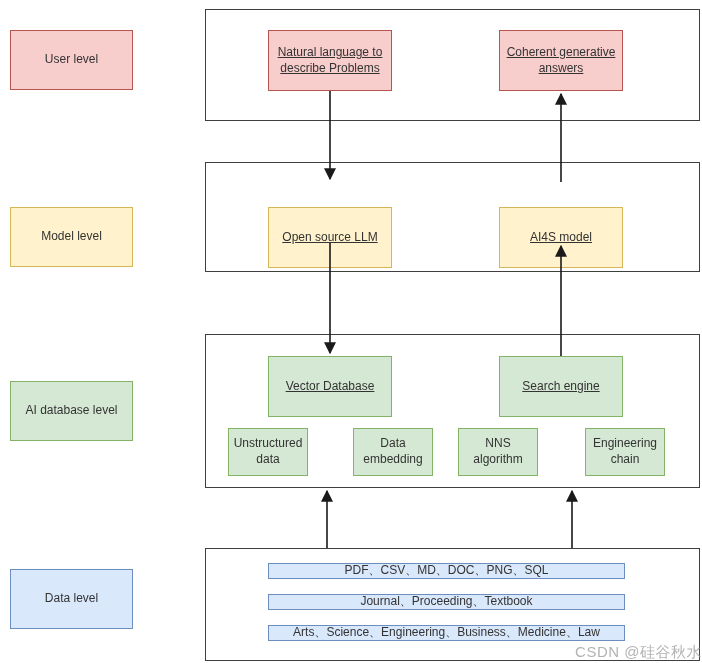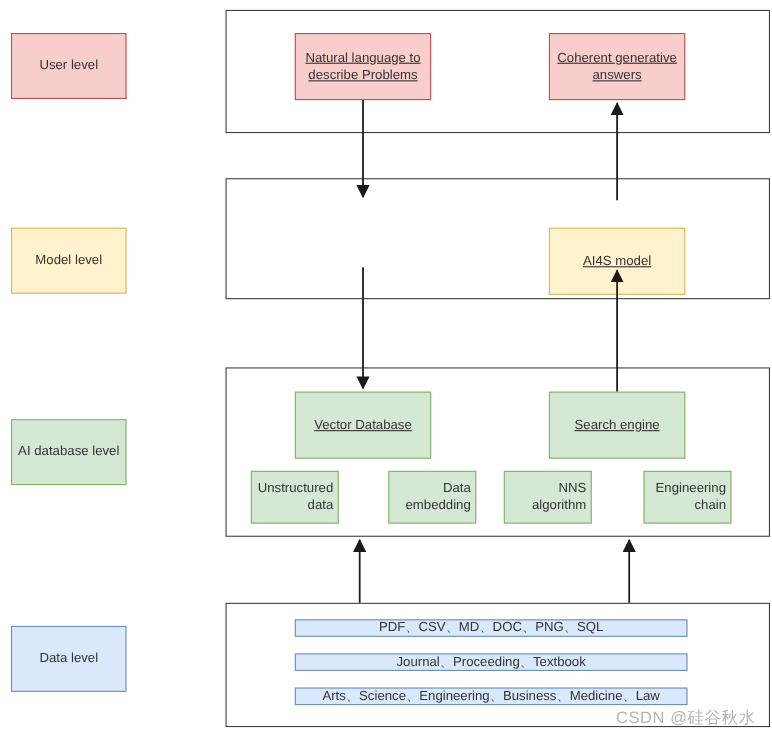--- a/index.html
+++ b/index.html
@@ -15,35 +15,35 @@
   html,body{margin:0;padding:0;background:#ffffff;}
   .canvas{
     position:relative;width:702px;height:663px;background:#ffffff;overflow:hidden;
     font-family:"Liberation Sans","DejaVu Sans",sans-serif;color:var(--text);
   }
   .box{
     position:absolute;box-sizing:border-box;
     display:flex;align-items:center;justify-content:center;text-align:center;
     font-size:12px;line-height:1.3;padding:2px 4px;
   }
-  .level-label{left:10px;width:105px;height:60px;}
+  .level-label{left:10px;width:123px;height:60px;}
   .lv-user{background:var(--user-fill);border:1px solid var(--user-stroke);}
   .lv-model{background:var(--model-fill);border:1px solid var(--model-stroke);margin-top:25px;}
-  .lv-db{background:var(--db-fill);border:1px solid var(--db-stroke);text-align:right;}
+  .lv-db{background:var(--db-fill);border:1px solid var(--db-stroke);}
   .lv-data{background:var(--data-fill);border:1px solid var(--data-stroke);}
   .container-frame{
     position:absolute;box-sizing:border-box;left:205px;width:495px;
     border:1.4px solid var(--container-stroke);background:#ffffff;
   }
   .node{width:124px;height:61px;text-decoration:underline;}
   .subnode{width:80px;height:48px;top:428px;}
   .bar{left:268px;width:357px;height:16px;font-size:12px;}
   .arrow-layer{position:absolute;left:0;top:0;pointer-events:none;}
   .watermark{
-    position:absolute;right:15px;bottom:1px;font-size:15px;
+    position:absolute;right:0;bottom:1px;font-size:15px;
     color:var(--watermark);opacity:.85;letter-spacing:.5px;z-index:10;margin-left:17px;
   }
 </style>
 </head>
 <body>
 
 <div class="canvas">
 
   <div class="box level-label lv-user" style="top:30px">User level</div>
   <div class="box level-label lv-model" style="top:182px">Model level</div>
@@ -51,20 +51,21 @@
   <div class="box level-label lv-data" style="top:569px">Data level</div>
 
   <div class="container-frame" style="top:9px;height:112px"></div>
   <div class="container-frame" style="top:162px;height:110px"></div>
   <div class="container-frame" style="top:334px;height:154px"></div>
   <div class="container-frame" style="top:548px;height:113px"></div>
 
   <div class="box node lv-user" style="left:268px;top:30px">Natural language to describe Problems</div>
   <div class="box node lv-user" style="left:499px;top:30px">Coherent generative answers</div>
 
+  <div class="box node lv-model" style="left:268px;top:182px">Open source LLM</div>
   <div class="box node lv-model" style="left:499px;top:182px">AI4S model</div>
 
   <div class="box node lv-db" style="left:268px;top:356px">Vector Database</div>
   <div class="box node lv-db" style="left:499px;top:356px">Search engine</div>
 
   <div class="box subnode lv-db" style="left:228px">Unstructured data</div>
   <div class="box subnode lv-db" style="left:353px">Data embedding</div>
   <div class="box subnode lv-db" style="left:458px">NNS algorithm</div>
   <div class="box subnode lv-db" style="left:585px">Engineering chain</div>
 

